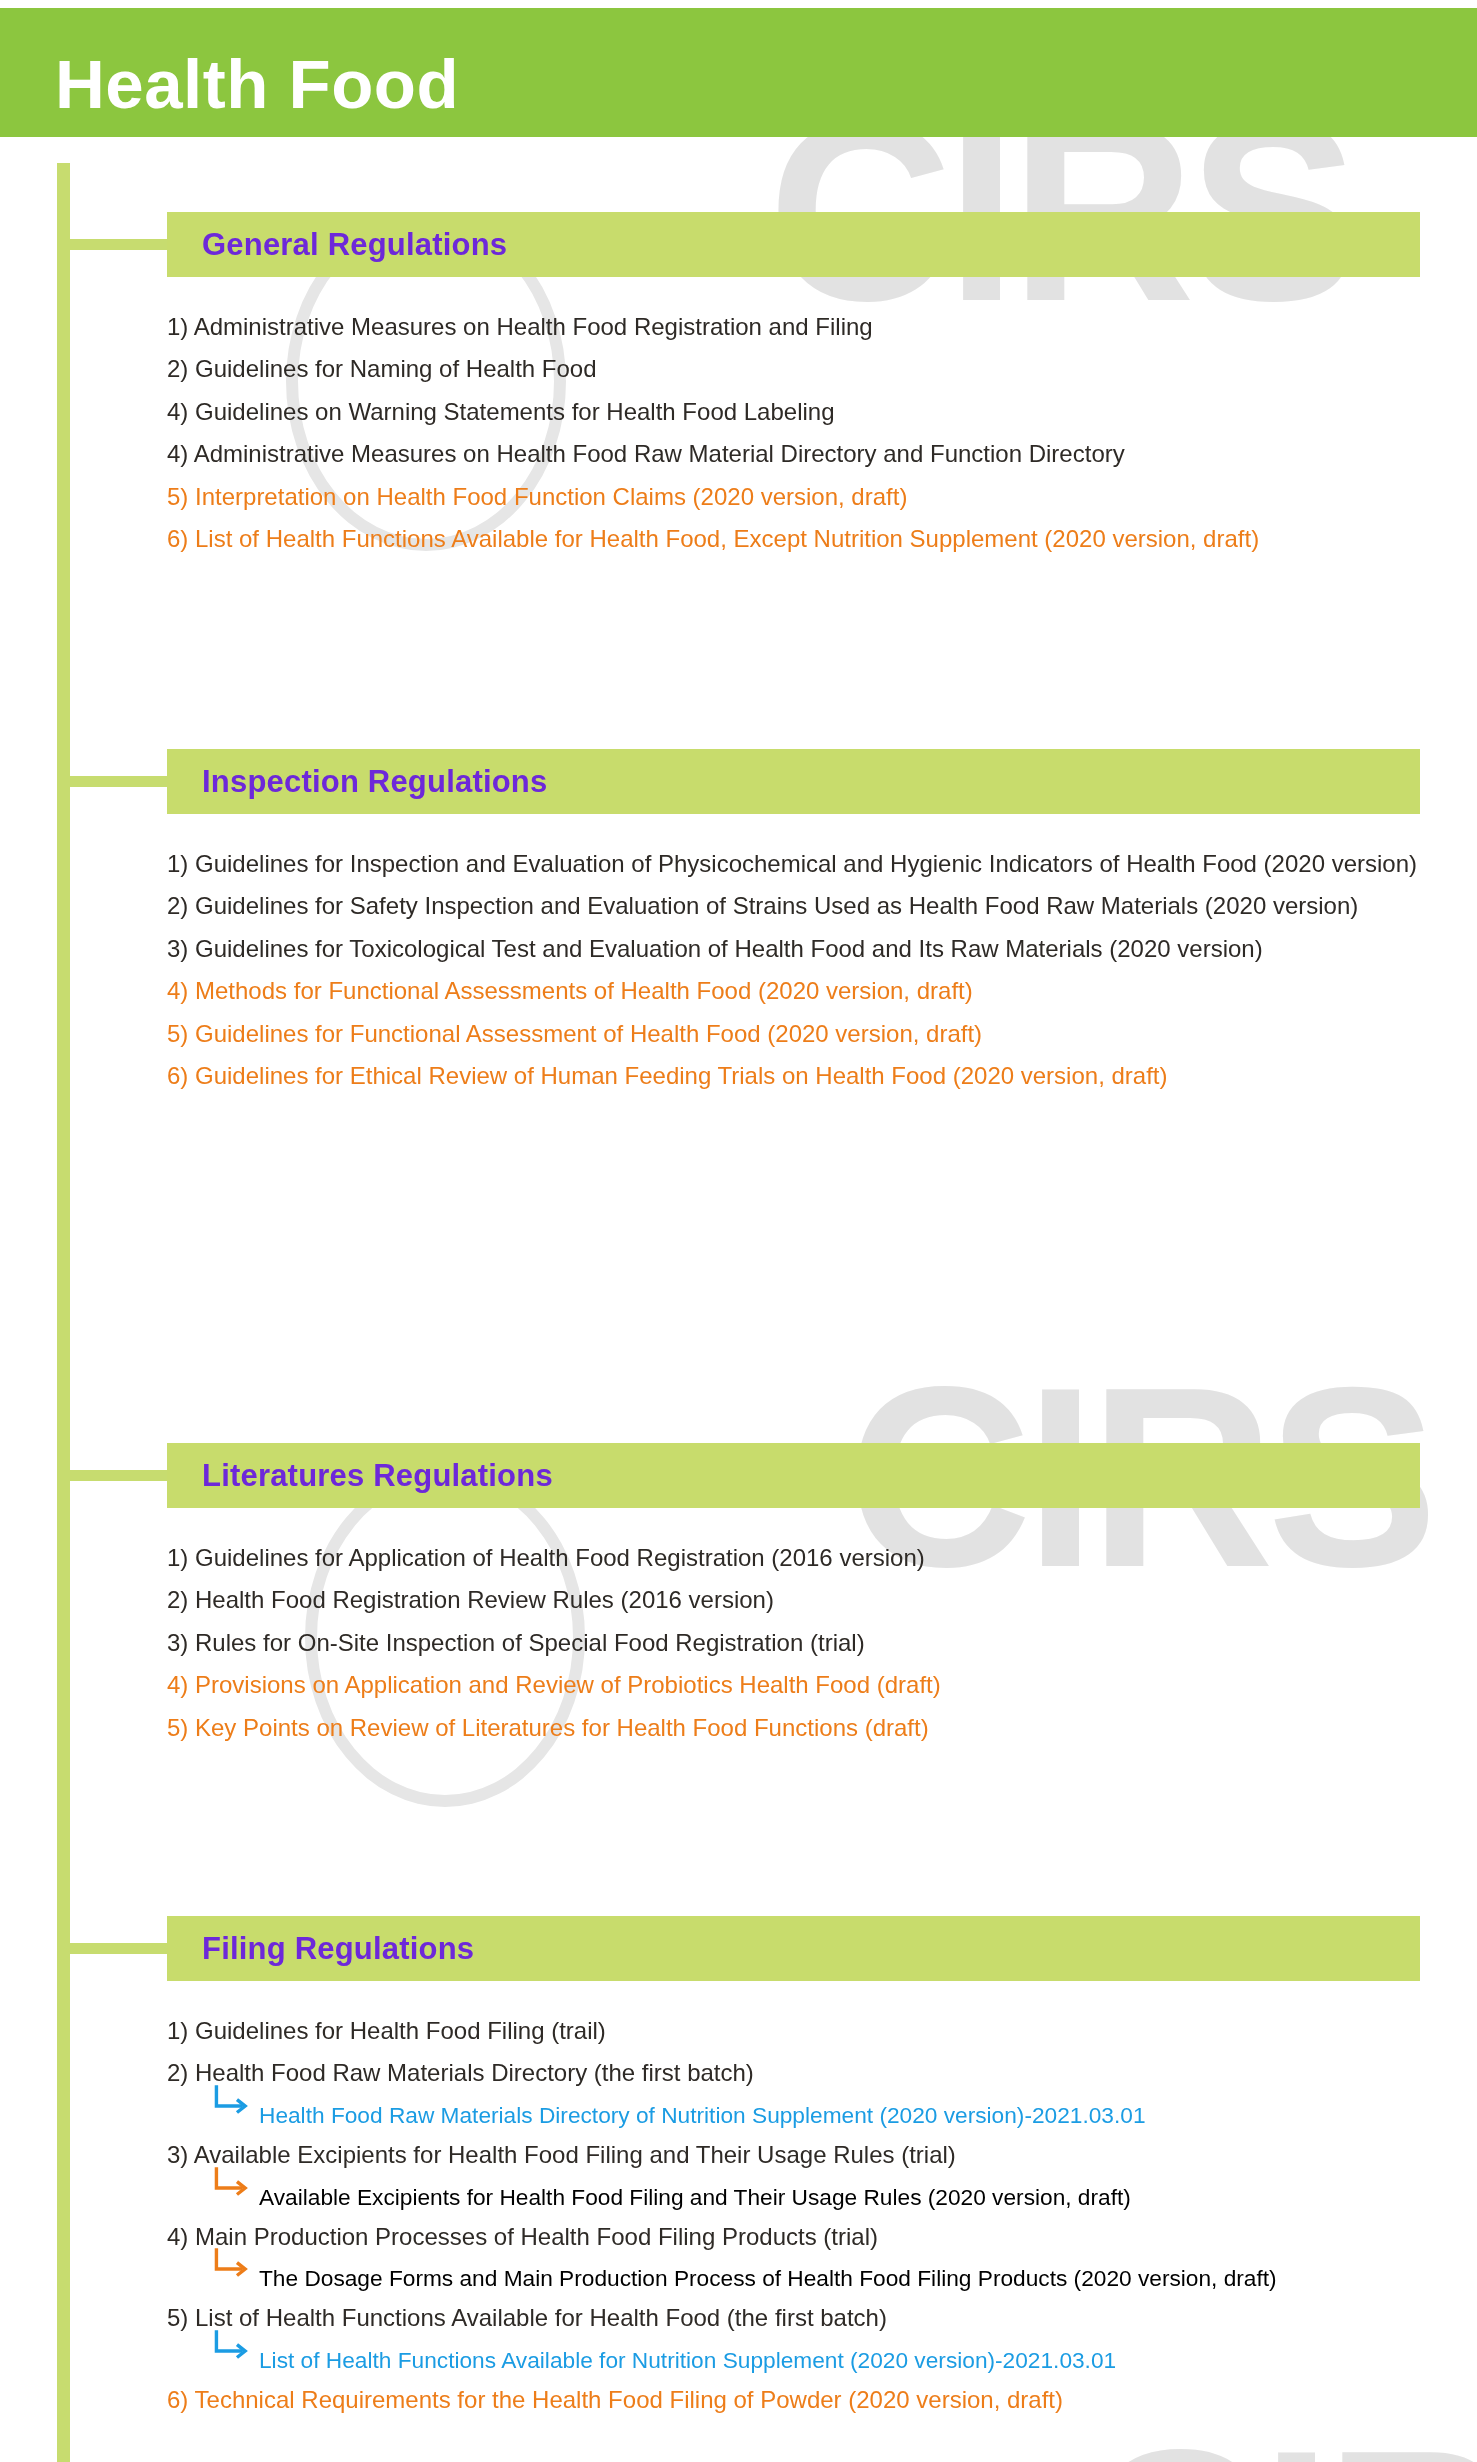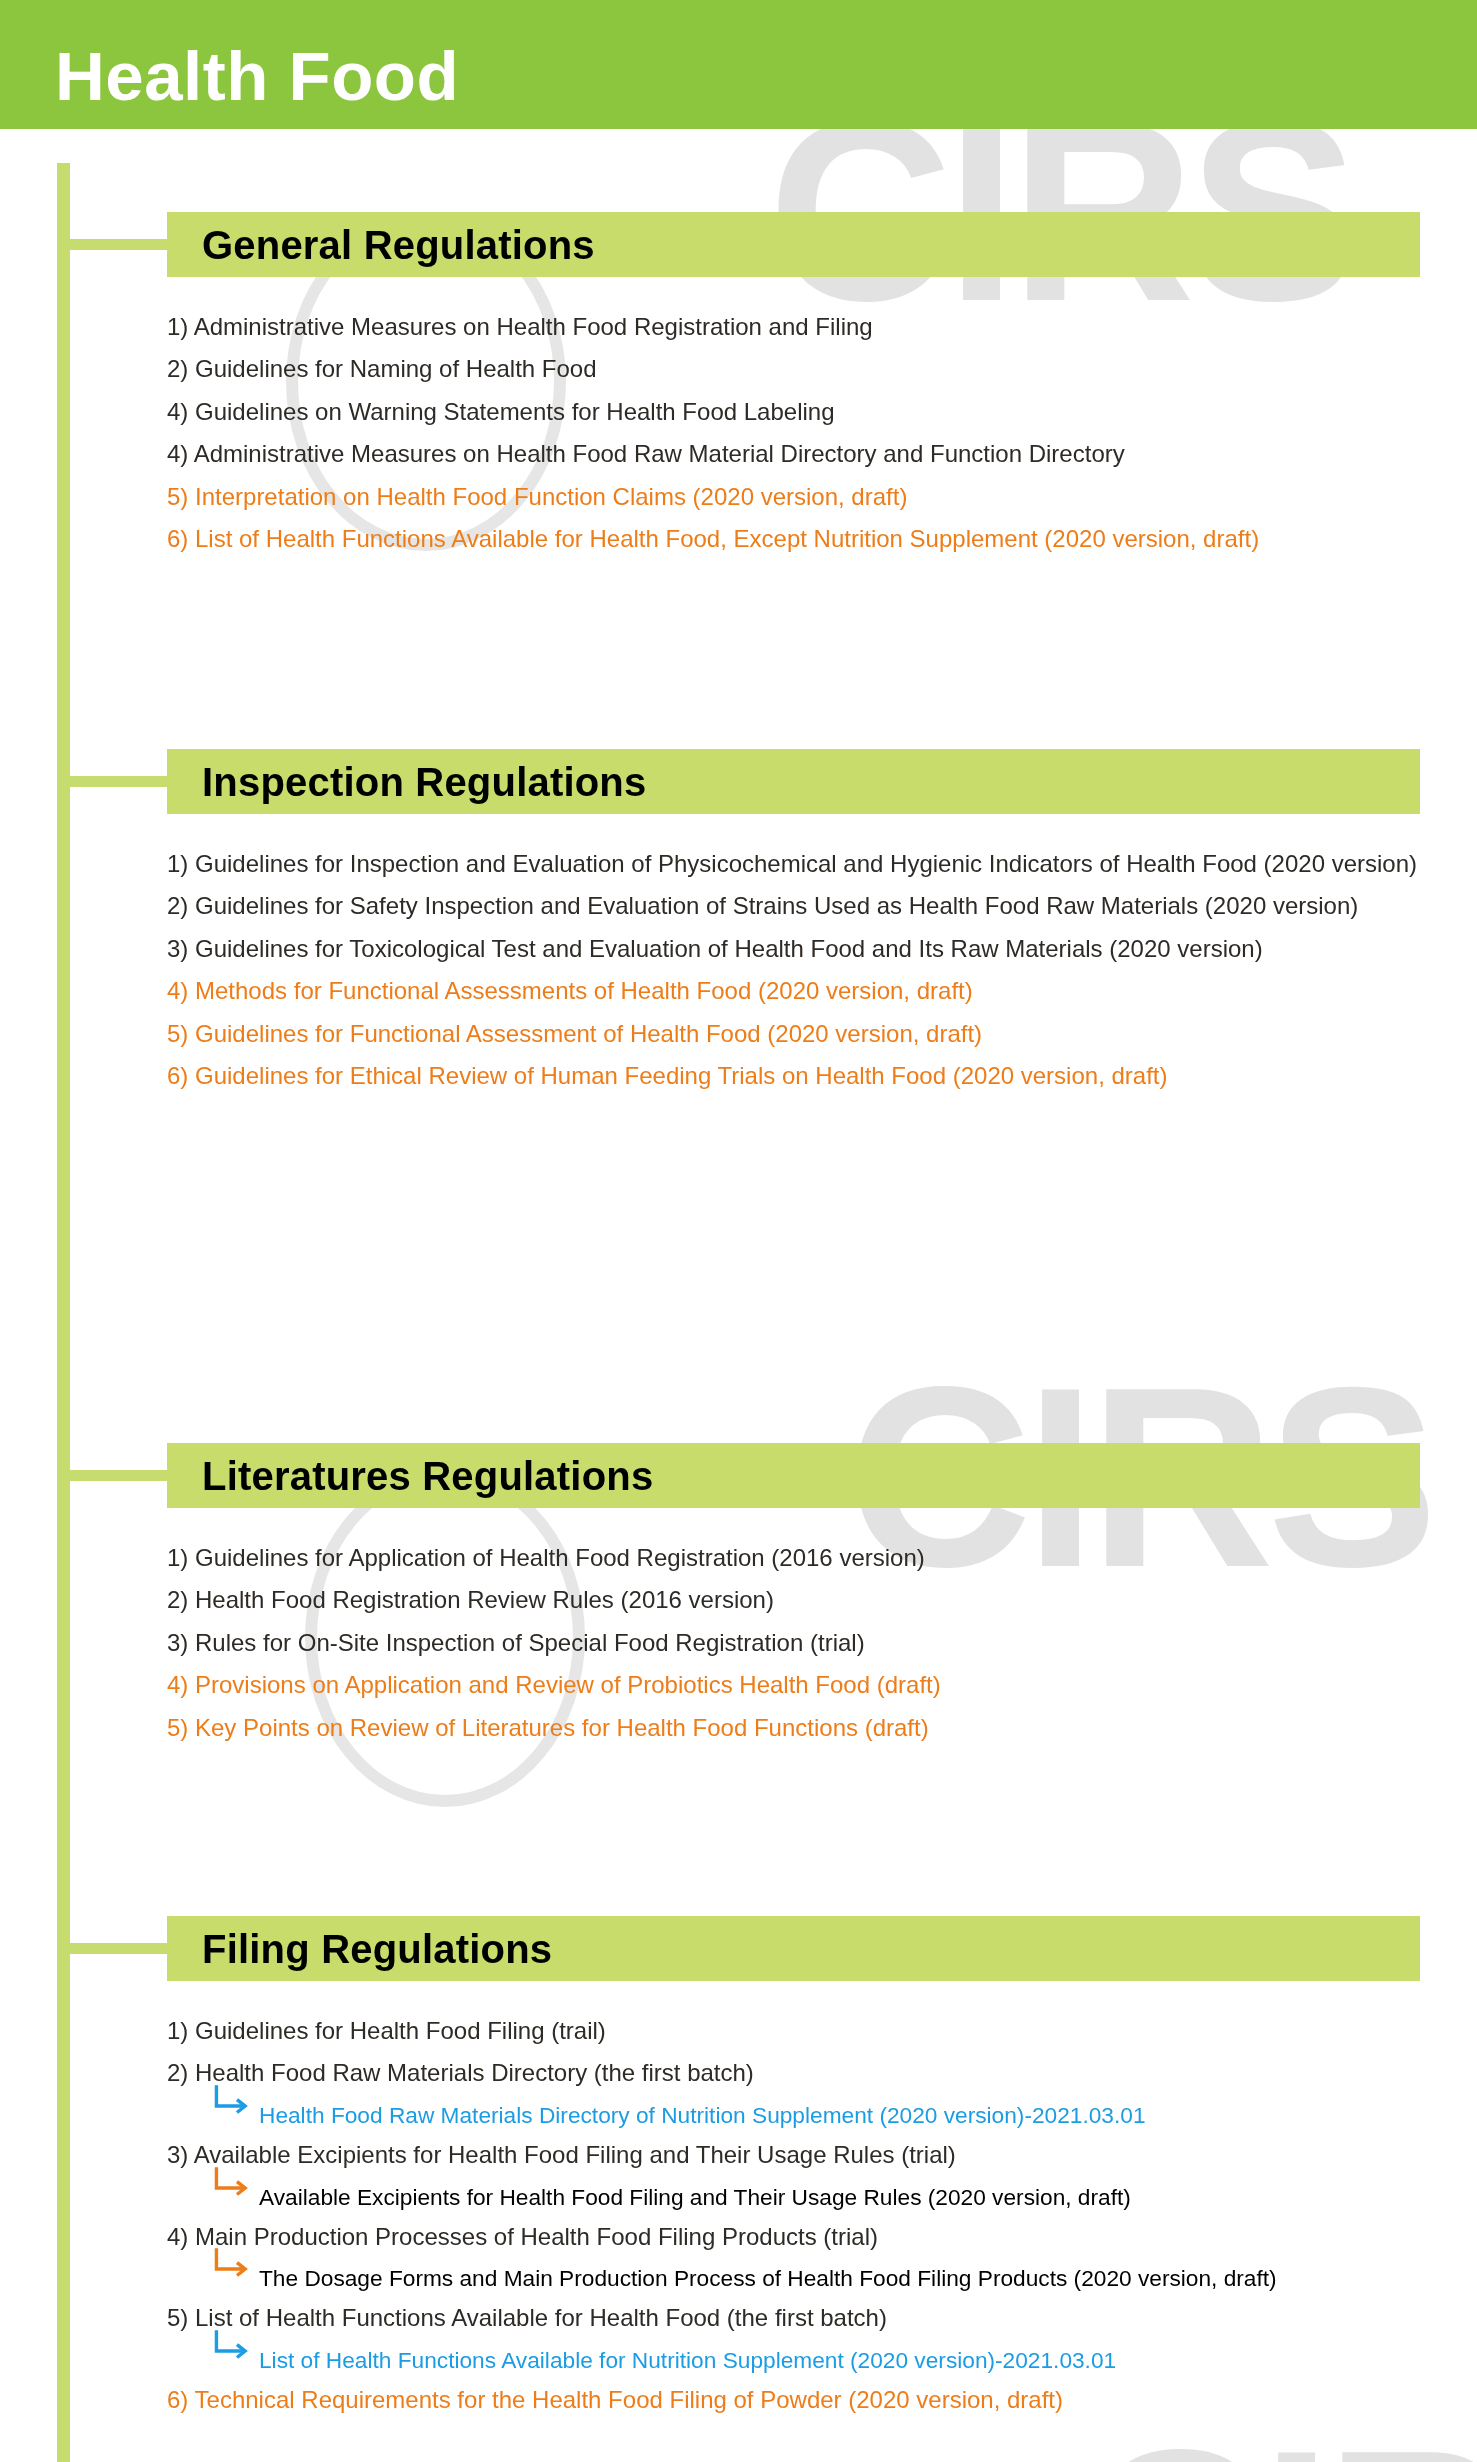--- a/index.html
+++ b/index.html
@@ -11,33 +11,33 @@
   }
   .page{position:relative;width:1478px;height:3151px;overflow:hidden;background:#fff;}
 
   
   .wm{position:absolute;pointer-events:none;color:#e2e2e2;font-weight:bold;
       font-family:"Liberation Sans",sans-serif;user-select:none;z-index:0;}
   .wm-cirs{font-size:256px;letter-spacing:-6.9px;}
   .wm-seal{border-radius:50%;border:12.8px solid #e6e6e6;}
 
   
-  .title-band{position:absolute;left:0;top:0;width:1478px;height:129px;background:#8CC63F;z-index:3;}
+  .title-band{position:absolute;left:0;top:8px;width:1478px;height:129px;background:#8CC63F;z-index:3;}
   .title-text{position:absolute;left:55px;top:42px;font-size:69px;font-weight:bold;color:#ffffff;
               letter-spacing:0.5px;line-height:1;}
 
   
   .spine{position:absolute;left:57px;top:163px;width:12.8px;height:2782px;background:#C7DC6F;z-index:2;}
   .connector{position:absolute;left:57px;width:116px;height:10.8px;background:#C7DC6F;z-index:2;}
 
   
   .section{position:absolute;left:167px;width:1253px;z-index:4;}
   .sec-head{background:#C8DC6C;height:65px;position:relative;}
   .sec-head span{position:absolute;left:35px;top:50%;transform:translateY(-50%);
-                 font-size:40px;font-weight:bold;color:#000000;letter-spacing:0.2px;}
+                 font-size:31px;font-weight:bold;color:#6d28d9;letter-spacing:0.2px;}
   .sec-body{padding-top:33px;}
 
   
   .item{font-size:24px;line-height:1.42;color:#2e2a26;margin-bottom:8.4px;
         padding-left:40px;text-indent:-40px;max-width:1253px;}
   .item.black{color:#2e2a26;}
   .item.orange{color:#ED7D19;}
 
   
   .sub{position:relative;margin:3px 0 6.9px 0;padding-left:92px;font-size:22.7px;line-height:1.42;}

